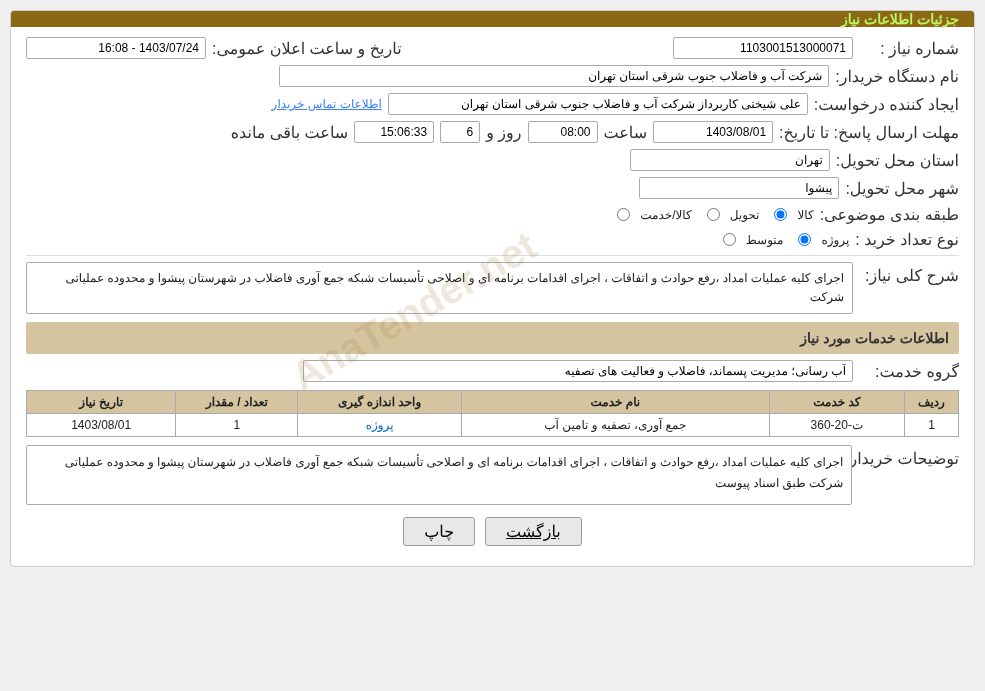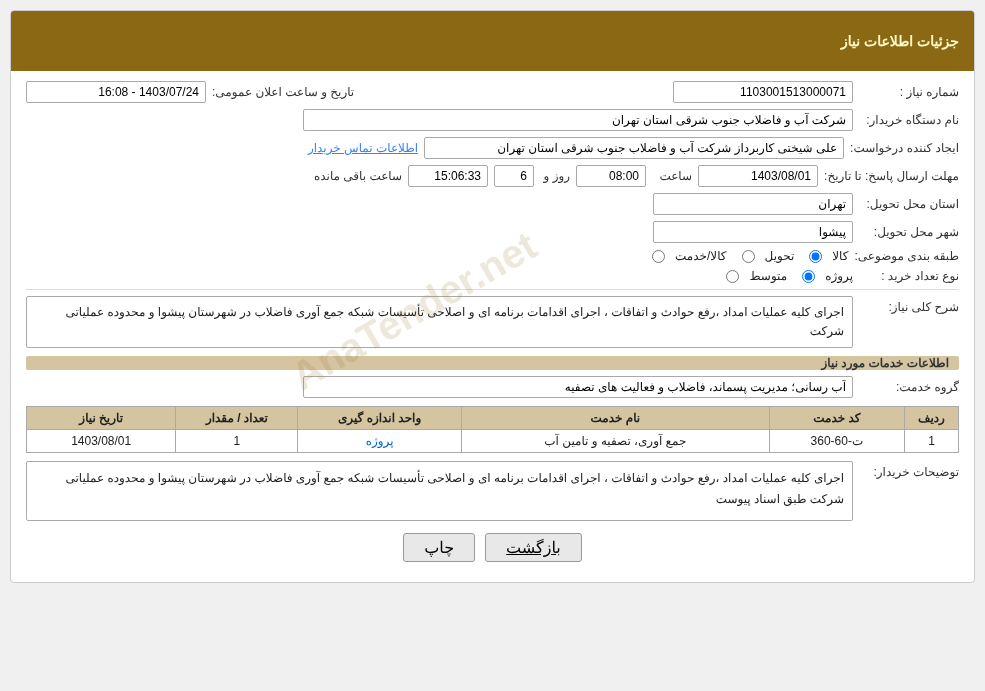--- a/index.html
+++ b/index.html
@@ -17,61 +17,61 @@
       padding: 10px;
     }
     .panel {
       background: #fff;
       border: 1px solid #ccc;
       border-radius: 4px;
       overflow: hidden;
     }
     .panel-header {
       background: #8B6914;
-      color: #fef9c3;
-      padding: 22px 15px;
+      color: #bef264;
+      padding: 0 15px;
       font-size: 14px;
       font-weight: bold;
     }
     .panel-body {
       padding: 10px 15px;
     }
     .form-row {
       display: flex;
       align-items: center;
       margin-bottom: 6px;
       gap: 6px;
     }
     .label {
       color: #333;
-      font-size: 12px;
+      font-size: 16px;
       white-space: nowrap;
       min-width: 100px;
       text-align: right;
     }
     .input-field {
       border: 1px solid #aaa;
       background: #fff;
       padding: 3px 6px;
       font-size: 12px;
       font-family: Tahoma, Arial, sans-serif;
       direction: rtl;
       border-radius: 2px;
       height: 22px;
     }
     .input-date { width: 160px; }
     .link-blue { color: #3b82f6; text-decoration: underline; cursor: pointer; }
     .section-title {
       background: #d4c5a0;
       color: #333;
       font-weight: bold;
-      padding: 0 10px;
+      padding: 8px 10px;
       margin: 8px 0 6px 0;
       border-radius: 2px;
-      font-size: 12px;
+      font-size: 14px;
       text-align: right;
     }
     .radio-group {
       display: flex;
       gap: 15px;
       align-items: center;
       flex-direction: row-reverse;
     }
     .radio-item {
       display: flex;
@@ -269,21 +269,21 @@
                 <th>کد خدمت</th>
                 <th>نام خدمت</th>
                 <th>واحد اندازه گیری</th>
                 <th>تعداد / مقدار</th>
                 <th>تاریخ نیاز</th>
               </tr>
             </thead>
             <tbody id="table-body">
             <tr>
       <td>1</td>
-      <td>ت-60-360</td>
+      <td>ت-20-360</td>
       <td>جمع آوری، تصفیه و تامین آب</td>
       <td style="color:#0066cc;">پروژه</td>
       <td>1</td>
       <td>1403/08/01</td>
     </tr>
               </tbody>
           </table>
         </div>
 
         <div class="form-row" style="align-items:flex-start; margin-top:8px;">

